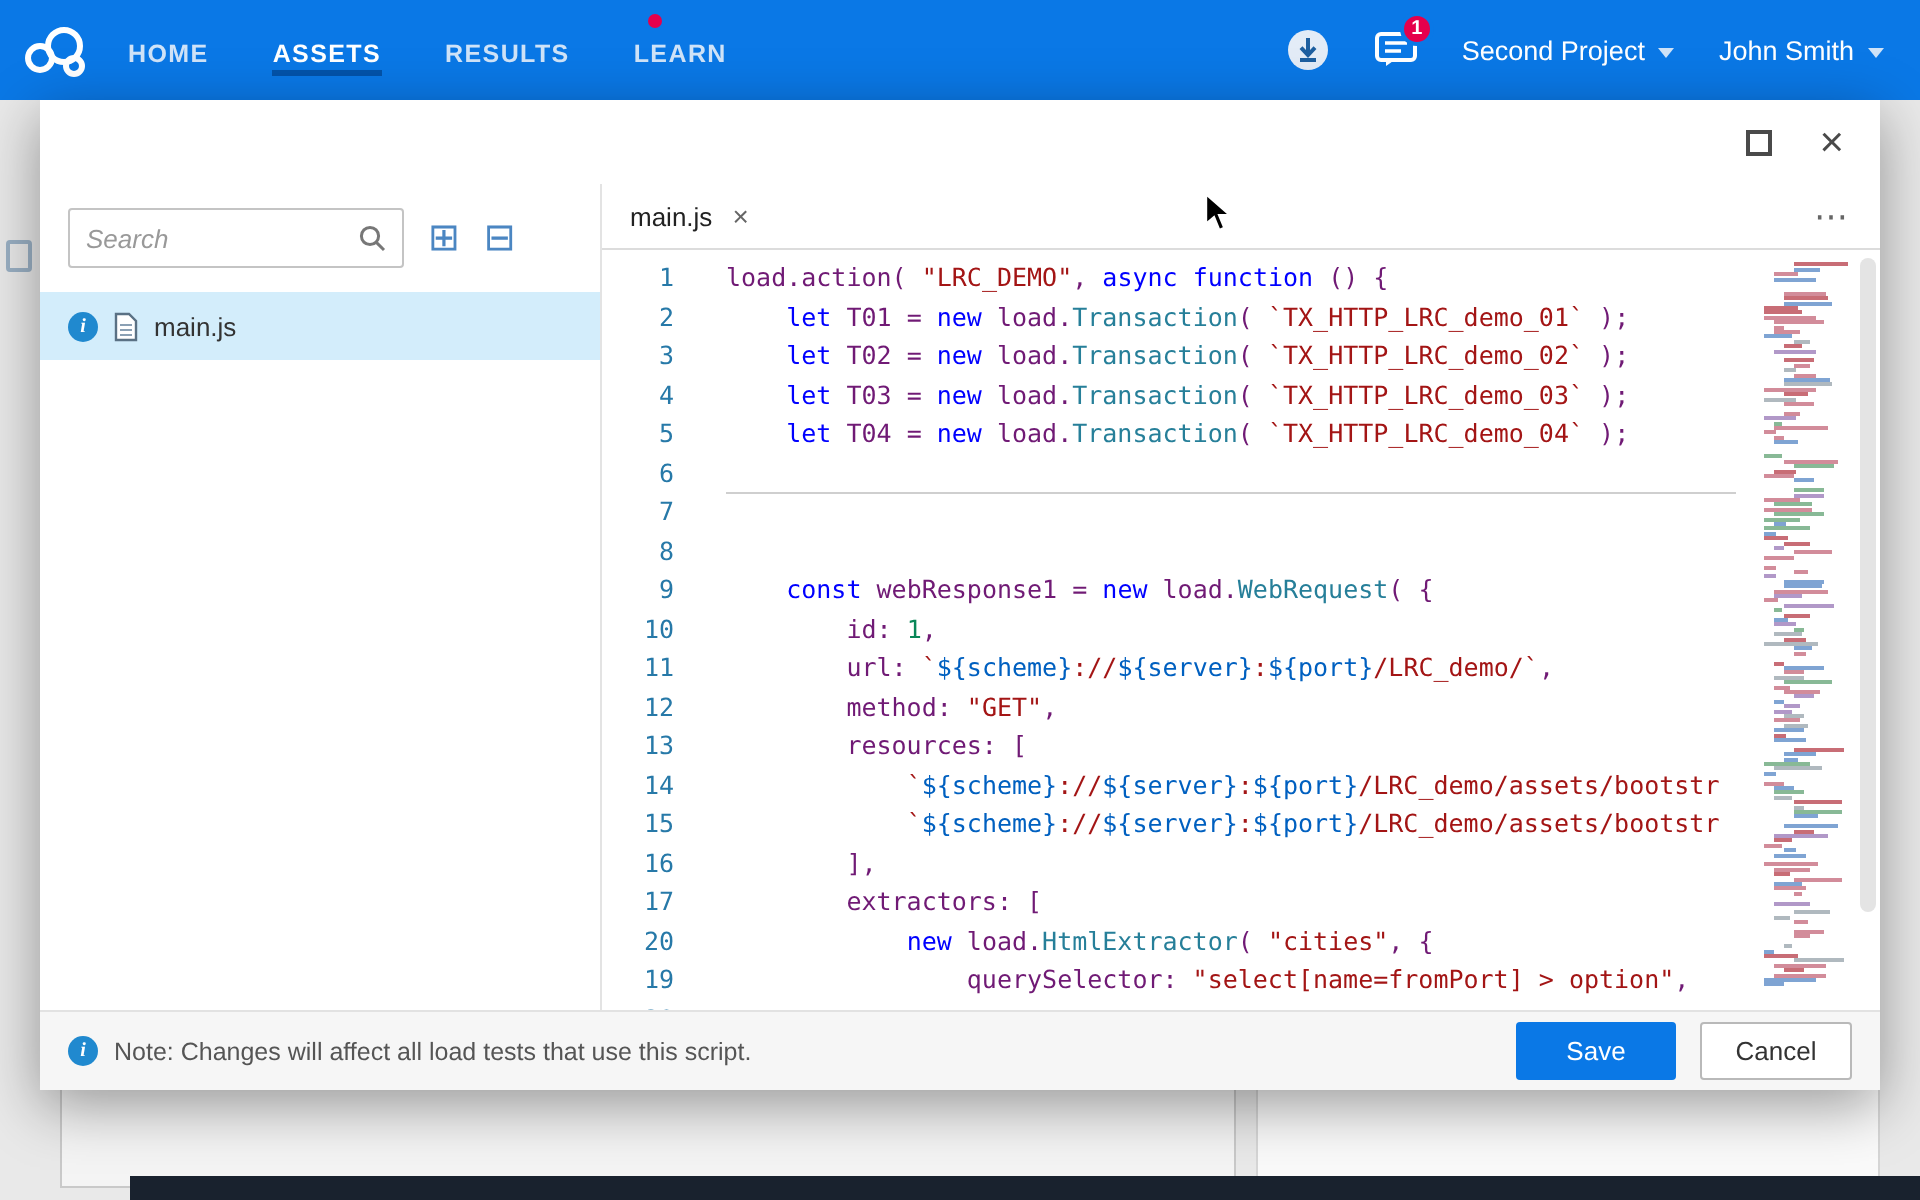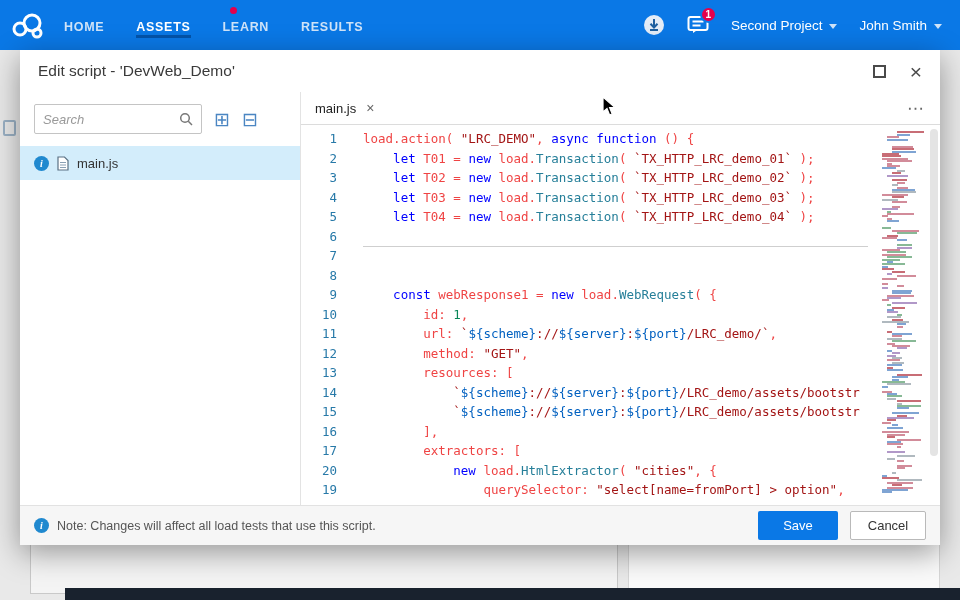--- a/index.html
+++ b/index.html
@@ -67,21 +67,21 @@
   .tab-close { color:#666; font-size:14px; line-height:1; cursor:pointer; }
   .tab-more { margin-left:auto; padding-right:14px; color:#666; font-size:17px; letter-spacing:2px; cursor:pointer; }
 
   .code-wrap { position:relative; flex:1 1 auto; overflow:hidden; padding-top:4px;
     display:flex; font-family:"DejaVu Sans Mono",monospace; font-size:12.5px; }
   .gutter { width:52px; padding-right:16px; text-align:right; color:#2779a8; flex:0 0 auto; }
   .gutter .ln { height:19.5px; line-height:19.5px; }
   .code { margin-left:10px; width:505px; overflow:hidden; white-space:pre; color:#000; flex:0 0 auto; }
   .code .cl { height:19.5px; line-height:19.5px; }
   .code .cl.divided { box-shadow:0 1px 0 0 #cfcfcf; }
-  .tk-d { color:#ef4444;margin-top:40px; }
+  .tk-d { color:#701a75;margin-top:40px; }
   .tk-k { color:var(--keyword-blue,#0000ff); }
   .tk-s { color:var(--string-red,#a31515); }
   .tk-t { color:var(--type-teal,#267f99); }
   .tk-n { color:var(--number-green,#098658); }
   .tk-i { color:#0060c0; }
 
   .minimap { position:absolute; right:14px; top:2px; bottom:6px; width:46px; background:#fff; overflow:hidden; }
   .mmbar { position:absolute; height:2px; opacity:.78; }
   .vscroll { position:absolute; right:0; top:0; bottom:0; width:12px; }
   .vscroll .thumb { position:absolute; top:4px; left:2px; width:8px; height:86%; background:#e4e4e4; border-radius:4px; }
@@ -108,25 +108,25 @@
   <div class="logo">
     <svg width="34" height="30" viewBox="0 0 34 30">
       <circle cx="10" cy="19" r="6" fill="none" stroke="#ffffff" stroke-width="3"></circle>
       <circle cx="22" cy="13" r="8" fill="none" stroke="#ffffff" stroke-width="3"></circle>
       <circle cx="27" cy="23" r="4" fill="none" stroke="#ffffff" stroke-width="3"></circle>
     </svg>
   </div>
   <nav class="navitems">
     <a class="navitem">HOME</a>
     <a class="navitem active">ASSETS</a>
+    <a class="navitem">RESULTS</a>
     <a class="navitem">
       <span class="navdot"></span>
       <span>LEARN</span>
     </a>
-    <a class="navitem">RESULTS</a>
   </nav>
   <div class="navright">
     <span class="dl-icon">
       <svg width="22" height="22" viewBox="0 0 22 22">
         <circle cx="11" cy="11" r="10" fill="#e3ecf7"></circle>
         <path d="M11 5 v8 M7.5 9.8 L11 13.5 L14.5 9.8 M7 16 h8" stroke="#1d5fa0" stroke-width="2" fill="none"></path>
       </svg>
     </span>
     <span class="chat-wrap">
       <svg width="22" height="20" viewBox="0 0 22 20">
@@ -142,21 +142,20 @@
     </span>
     <span class="dropdown">
       <span>John Smith</span>
       <span class="chev"></span>
     </span>
   </div>
 </header>
 
 <div class="modal">
   <div class="modal-header">
-    <h1 class="modal-title">Edit script - 'DevWeb_Demo'</h1>
     <div class="win-btns">
       <span class="max-btn"></span>
       <span class="close-btn">×</span>
     </div>
   </div>
 
   <div class="modal-body">
     <aside class="file-panel">
       <div class="search-row">
         <div class="search-box">

